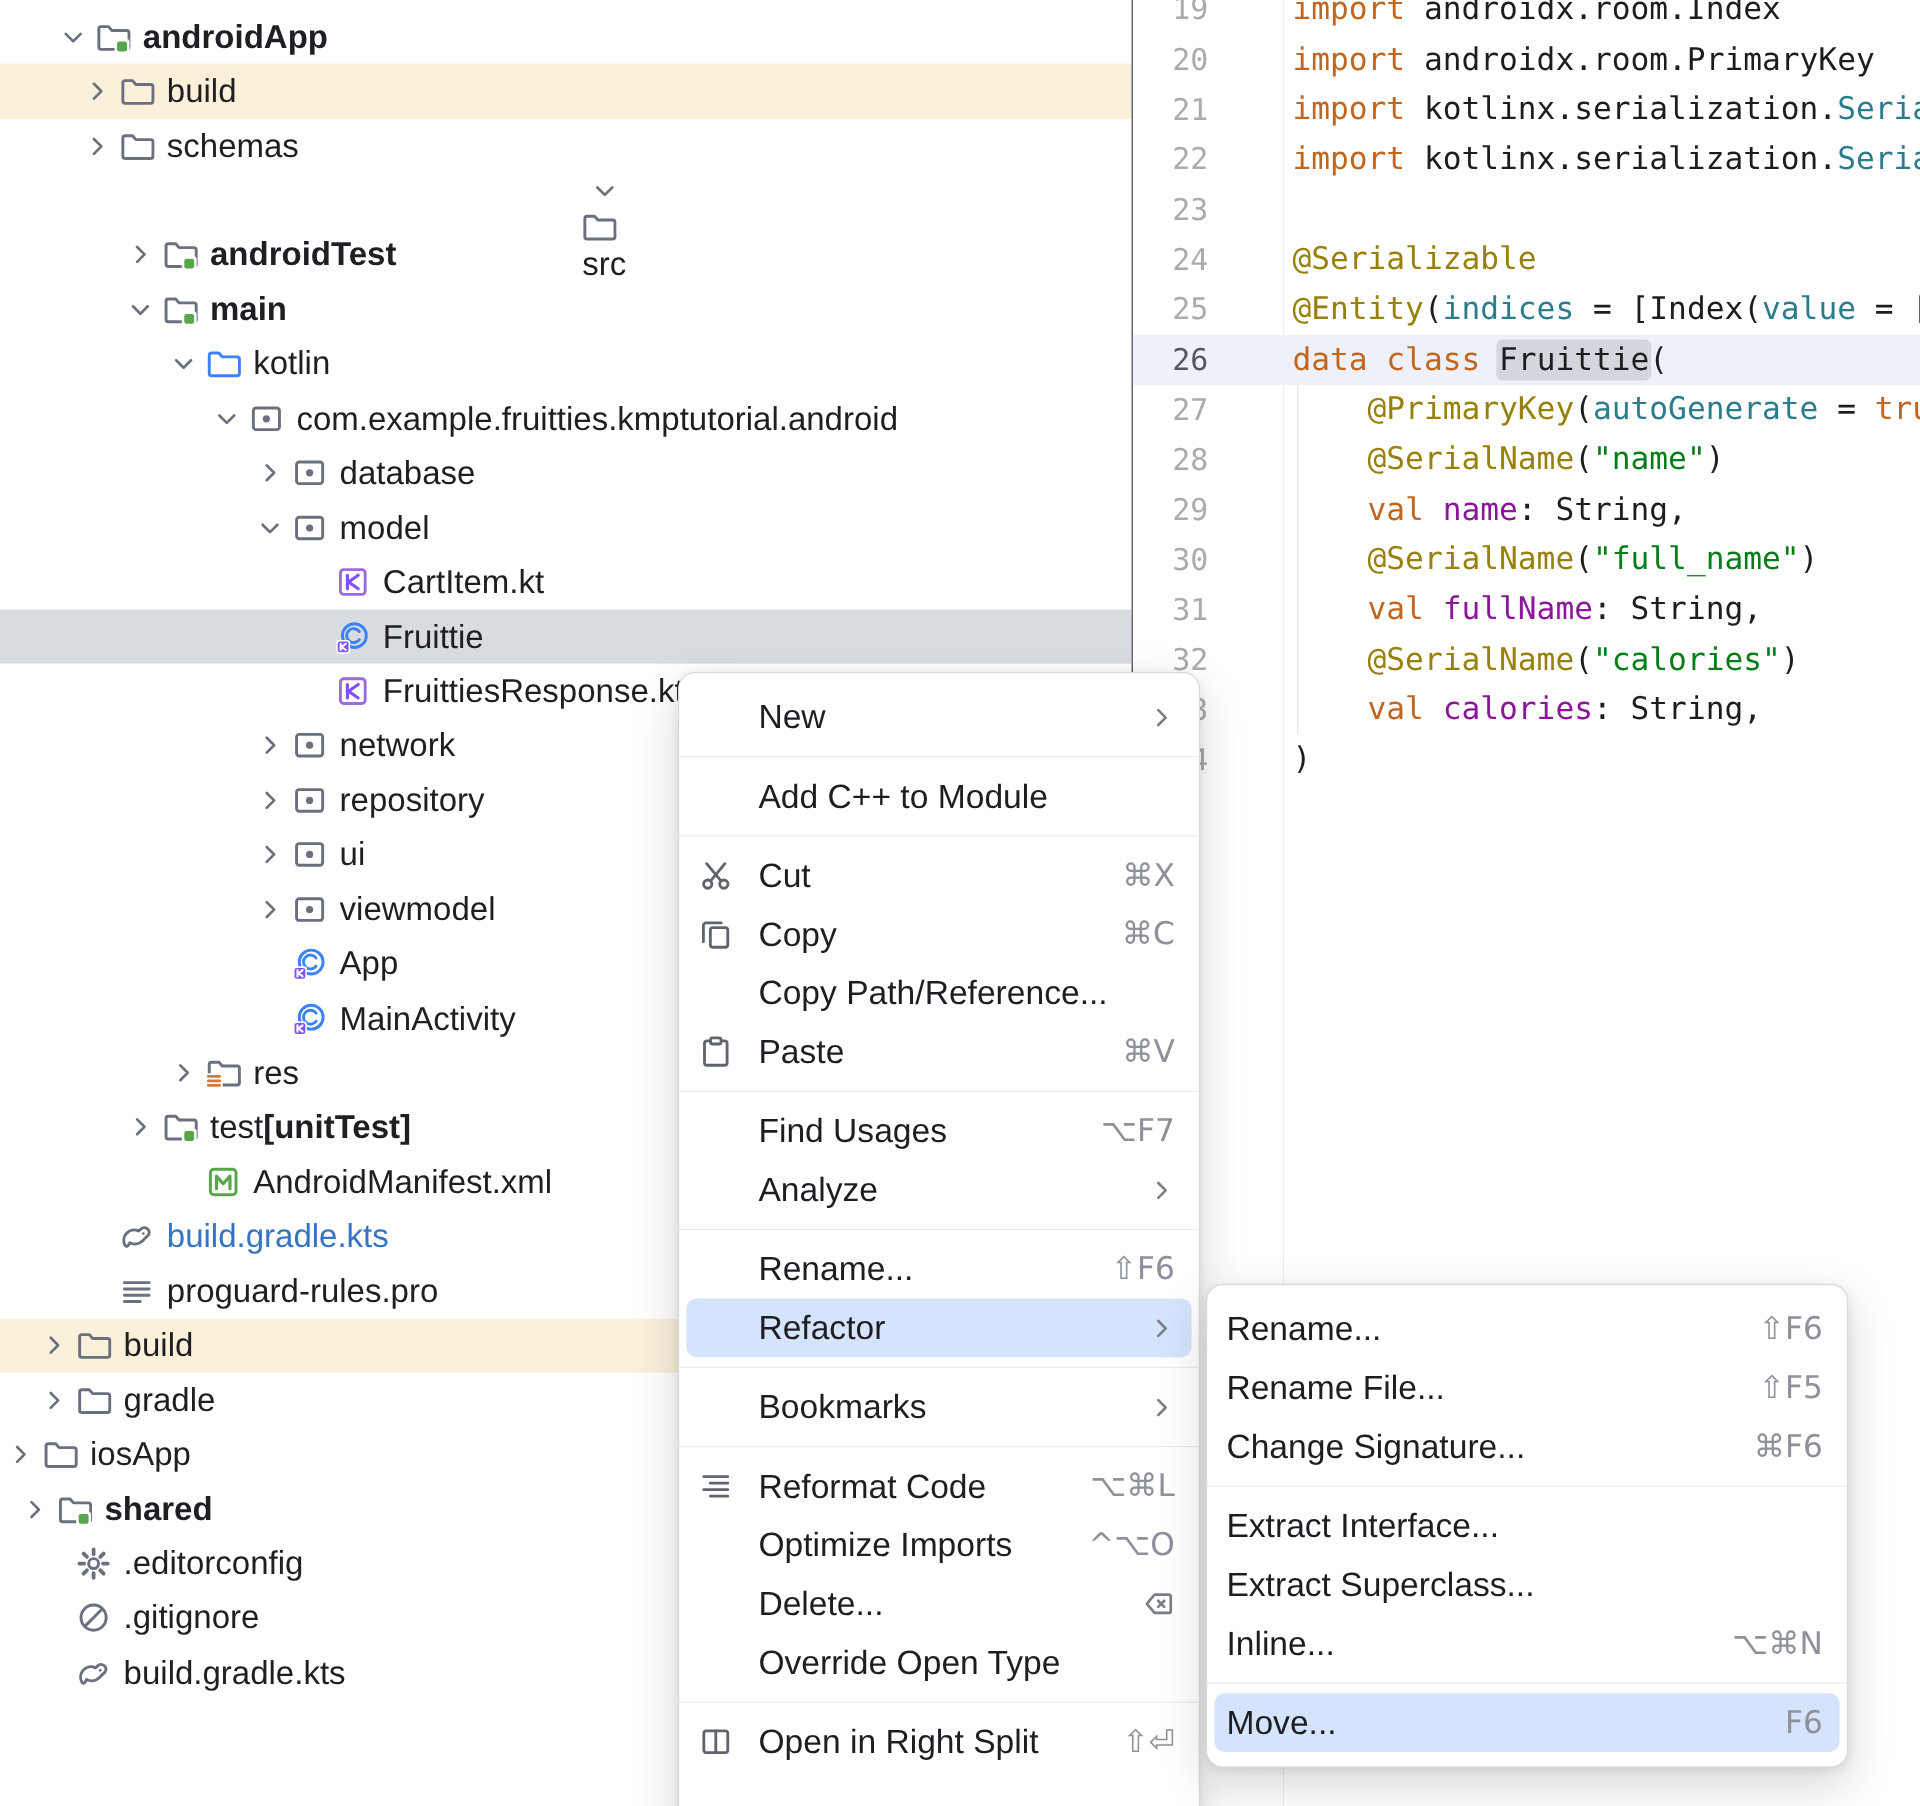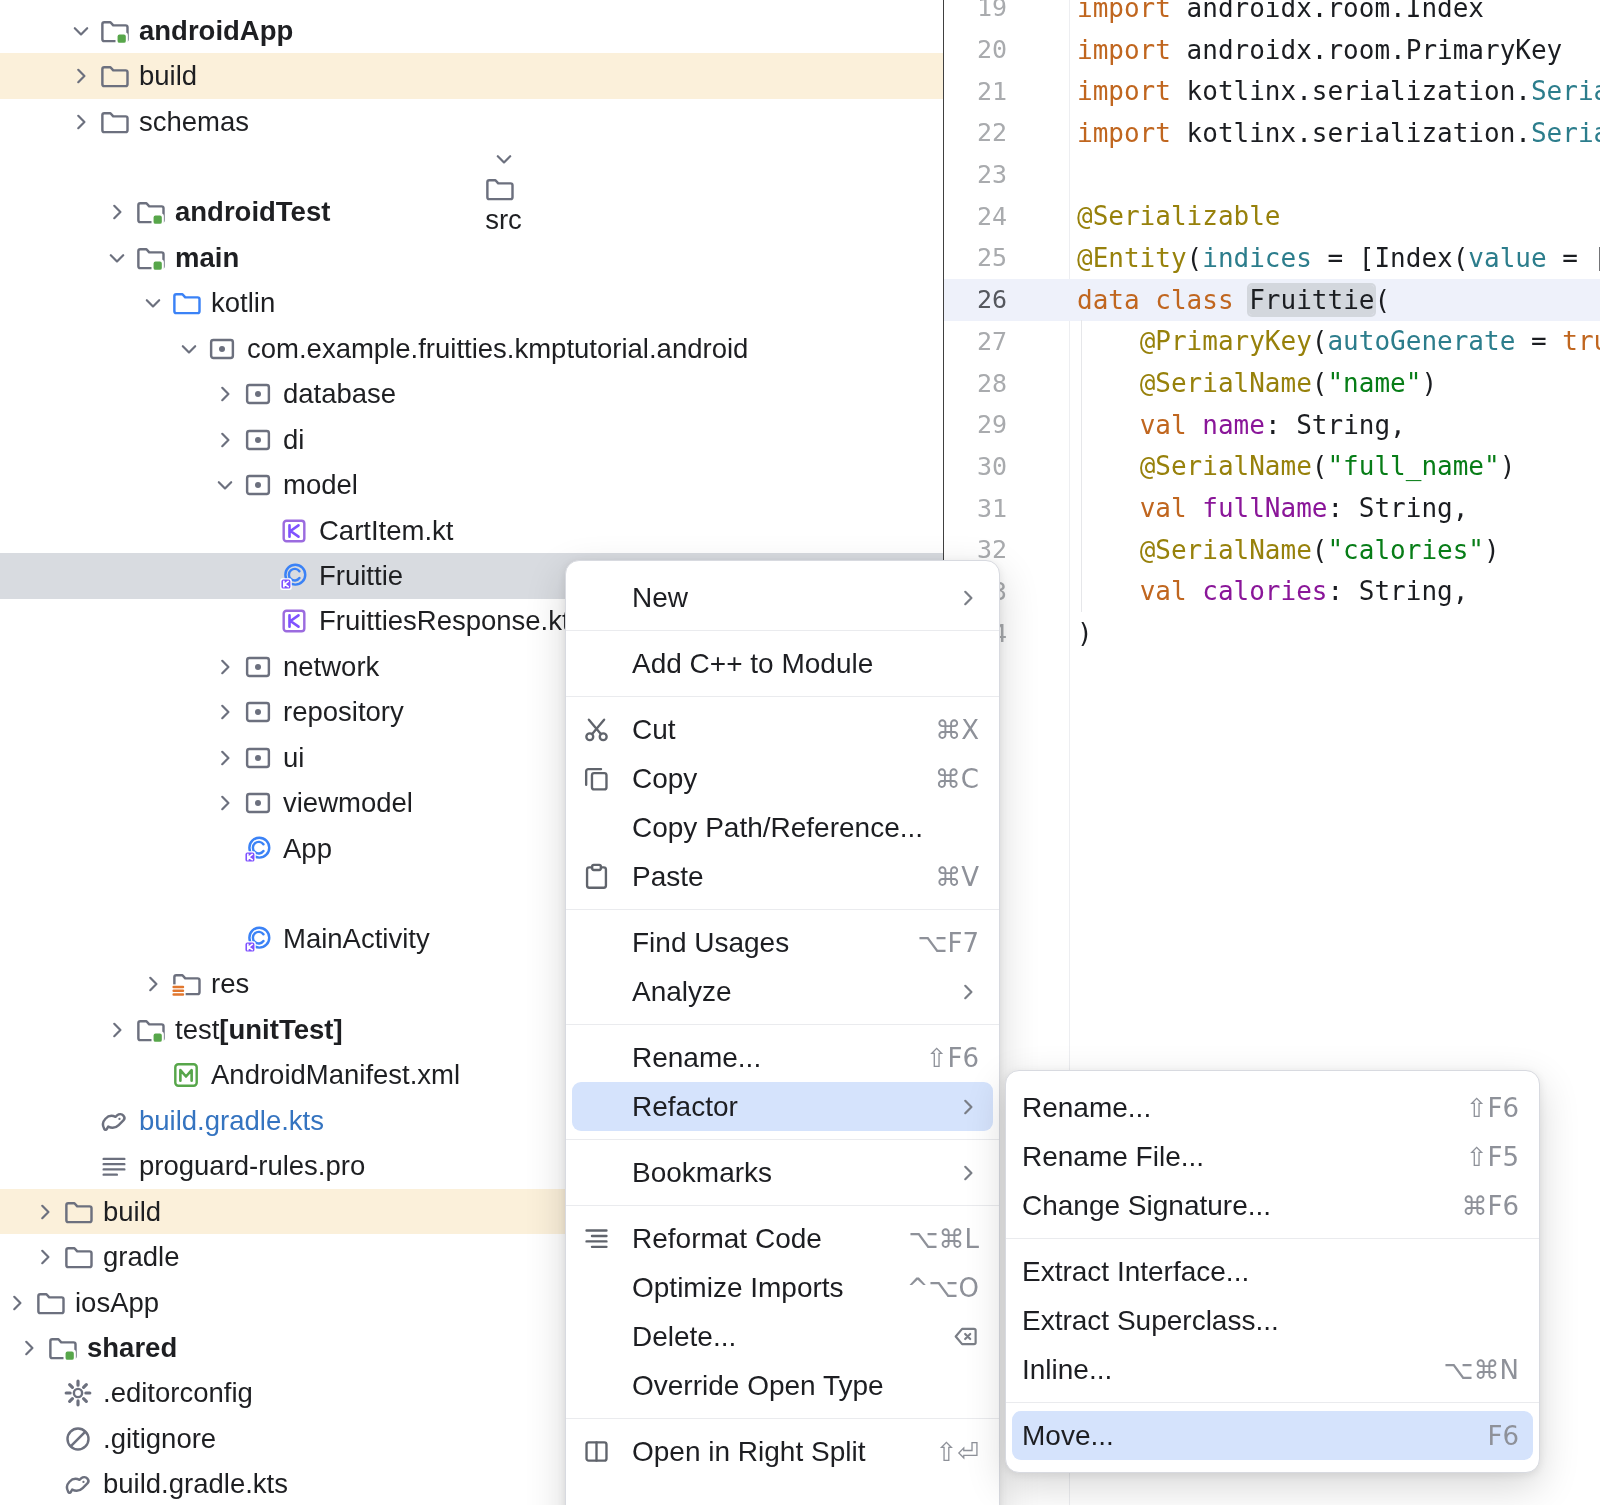--- a/index.html
+++ b/index.html
@@ -75,21 +75,21 @@
     display:flex; align-items:center; gap:2px;
     font-family:"DejaVu Sans",sans-serif;
   }
   .mi-right .arrow { color:#7A7E86; display:flex; align-items:center; }
   .menu-sep { height:1px; background:#EAEBEE; margin:8px 0; }
 </style>
 </head>
 <body>
 
 <div class="project-tree">
-    <div class="tree-row" style="padding-left: 44px; margin-left: 20px;">
+    <div class="tree-row" style="padding-left: 44px;">
       <span class="chev">
         <svg width="22" height="22" viewBox="0 0 16 16" fill="none" stroke="currentColor" stroke-width="1.6" stroke-linecap="round" stroke-linejoin="round">
           <path d="M3.5 6 L8 10.5 L12.5 6"></path>
         </svg>
       </span>
       <span class="t-icon">
         <svg width="30" height="30" viewBox="0 0 16 16" fill="none">
           <path d="M1.8 4.3c0-.6.4-1 1-1h3.3l1.5 1.7h6.6c.6 0 1 .4 1 1v6.4c0 .6-.4 1-1 1H2.8c-.6 0-1-.4-1-1z" stroke="#6C707E" stroke-width="1.3" stroke-linejoin="round"></path>
           <rect x="8.8" y="8.8" width="6.6" height="6.6" rx="1.4" fill="#FFFFFF"></rect>
           <rect x="9.9" y="9.9" width="4.4" height="4.4" rx="1" fill="#57A64A"></rect>
@@ -199,34 +199,20 @@
           <path d="M6 3.5 L10.5 8 L6 12.5"></path>
         </svg>
       </span>
       <span class="t-icon">
         <svg width="30" height="30" viewBox="0 0 16 16" fill="none">
           <rect x="2.2" y="3.2" width="11.6" height="9.6" rx="1.2" stroke="#6C707E" stroke-width="1.3"></rect>
           <circle cx="8" cy="8" r="1.6" fill="#6C707E"></circle>
         </svg>
       </span>
       <span class="t-label">database</span>
-    </div>
-    <div class="tree-row" style="padding-left: 208px;">
-      <span class="chev">
-        <svg width="22" height="22" viewBox="0 0 16 16" fill="none" stroke="currentColor" stroke-width="1.6" stroke-linecap="round" stroke-linejoin="round">
-          <path d="M6 3.5 L10.5 8 L6 12.5"></path>
-        </svg>
-      </span>
-      <span class="t-icon">
-        <svg width="30" height="30" viewBox="0 0 16 16" fill="none">
-          <rect x="2.2" y="3.2" width="11.6" height="9.6" rx="1.2" stroke="#6C707E" stroke-width="1.3"></rect>
-          <circle cx="8" cy="8" r="1.6" fill="#6C707E"></circle>
-        </svg>
-      </span>
-      <span class="t-label">di</span>
     </div>
     <div class="tree-row" style="padding-left: 208px;">
       <span class="chev">
         <svg width="22" height="22" viewBox="0 0 16 16" fill="none" stroke="currentColor" stroke-width="1.6" stroke-linecap="round" stroke-linejoin="round">
           <path d="M3.5 6 L8 10.5 L12.5 6"></path>
         </svg>
       </span>
       <span class="t-icon">
         <svg width="30" height="30" viewBox="0 0 16 16" fill="none">
           <rect x="2.2" y="3.2" width="11.6" height="9.6" rx="1.2" stroke="#6C707E" stroke-width="1.3"></rect>
@@ -330,21 +316,21 @@
         <svg width="30" height="30" viewBox="0 0 16 16" fill="none">
           <circle cx="8.7" cy="7.3" r="5.3" stroke="#3B82F6" stroke-width="1.3"></circle>
           <path d="M10.9 5.5 a3.1 3.1 0 1 0 0 3.6" stroke="#3B82F6" stroke-width="1.3" stroke-linecap="round"></path>
           <rect x="0.6" y="9.2" width="6.2" height="6.2" rx="1.2" fill="#FFFFFF"></rect>
           <rect x="1.3" y="9.9" width="4.8" height="4.8" rx="1" fill="#7F52FF"></rect>
           <path d="M2.6 10.9 v2.8 M4.9 10.9 L3 12.3 l1.9 1.4" stroke="#FFFFFF" stroke-width="0.9" stroke-linecap="round" stroke-linejoin="round"></path>
         </svg>
       </span>
       <span class="t-label">App</span>
     </div>
-    <div class="tree-row" style="padding-left: 208px; margin-top: 45px;">
+    <div class="tree-row" style="padding-left: 208px;">
       <span class="chev"></span>
       <span class="t-icon">
         <svg width="30" height="30" viewBox="0 0 16 16" fill="none">
           <circle cx="8.7" cy="7.3" r="5.3" stroke="#3B82F6" stroke-width="1.3"></circle>
           <path d="M10.9 5.5 a3.1 3.1 0 1 0 0 3.6" stroke="#3B82F6" stroke-width="1.3" stroke-linecap="round"></path>
           <rect x="0.6" y="9.2" width="6.2" height="6.2" rx="1.2" fill="#FFFFFF"></rect>
           <rect x="1.3" y="9.9" width="4.8" height="4.8" rx="1" fill="#7F52FF"></rect>
           <path d="M2.6 10.9 v2.8 M4.9 10.9 L3 12.3 l1.9 1.4" stroke="#FFFFFF" stroke-width="0.9" stroke-linecap="round" stroke-linejoin="round"></path>
         </svg>
       </span>

